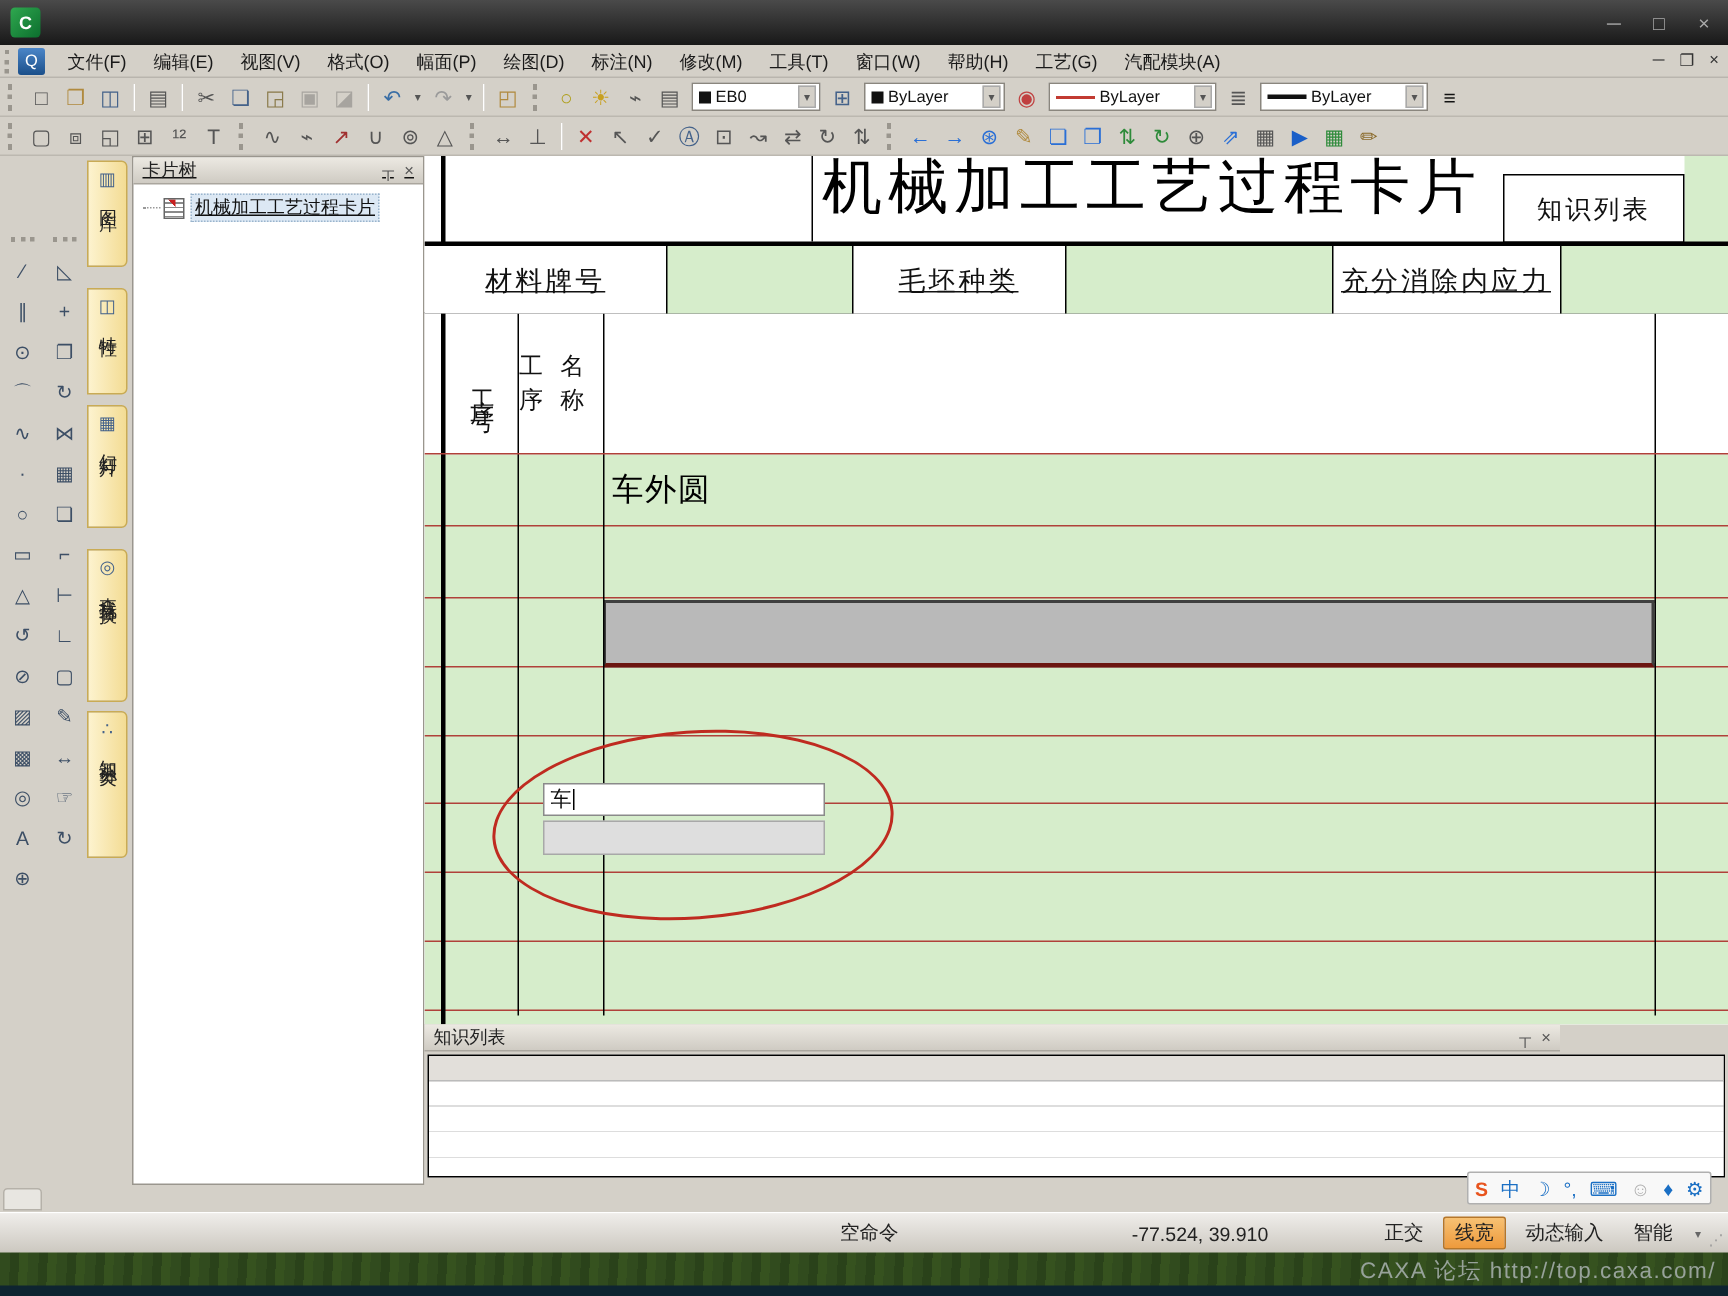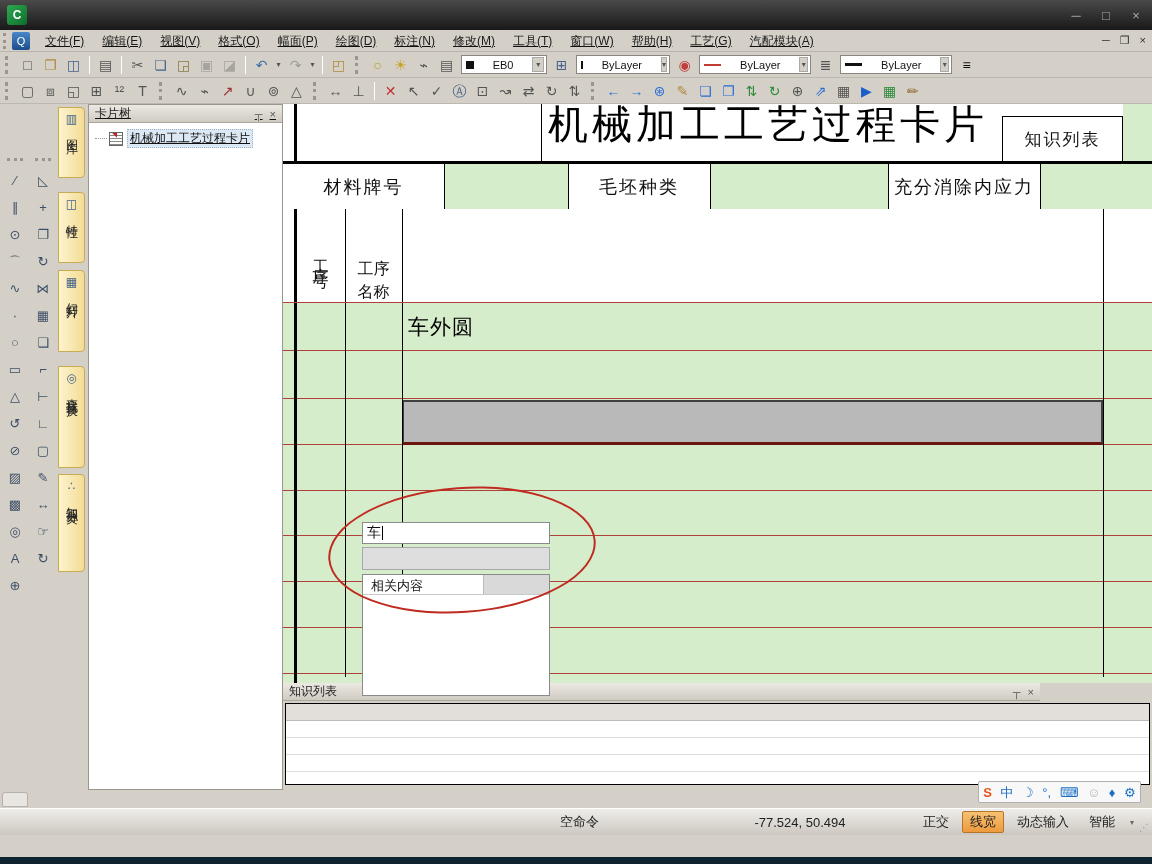--- a/index.html
+++ b/index.html
@@ -29,21 +29,21 @@
     border-bottom:1px solid #bcb8b0;display:flex;align-items:center;}
   #tb1{top:52px;} #tb2{top:78px;}
   .tgrip{width:6px;height:18px;border-left:3px dotted #9a968e;margin:0 5px;}
   .tsep{width:1px;height:18px;background:#a9a49c;border-right:1px solid #fff;margin:0 4px;}
   .tbtn{width:23px;height:22px;display:flex;align-items:center;justify-content:center;cursor:default;}
   .tbtn .gl{font-size:14px;line-height:1;}
   .tbtn.dis{opacity:.35;}
   .tdrop{width:11px;height:22px;font-size:8px;color:#555;display:flex;align-items:center;justify-content:center;}
   .tcombo{height:19px;background:#fff;border:1px solid #8a867e;display:flex;align-items:center;
     padding:0 2px 0 4px;margin:0 3px;font-size:11px;}
-  .tcombo .cval{flex:1;padding:0 19px;white-space:nowrap;}
+  .tcombo .cval{flex:1;padding:0 3px;white-space:nowrap;}
   .tcombo .carr{font-size:8px;color:#555;background:#d4d0c8;border:1px solid #aaa;width:12px;height:15px;
     display:flex;align-items:center;justify-content:center;}
   .sw.sq{width:8px;height:8px;background:#111;}
   .sw.redline{width:26px;height:2px;background:#c23b32;}
   .sw.blackline{width:26px;height:3px;background:#111;}
   
   .leftrail{position:absolute;left:0;top:104px;width:88px;height:686px;background:#d4d0c8;}
   .vcol{position:absolute;top:54px;display:flex;flex-direction:column;align-items:center;}
   #draw-col{left:3px;width:24px;} #mod-col{left:31px;width:24px;}
   .cgrip{width:16px;height:5px;border-top:3px dotted #9a968e;margin-bottom:4px;}
@@ -74,25 +74,25 @@
   .vline{position:absolute;width:1px;background:#000;}
   .hthick{position:absolute;left:0;top:57px;width:869px;height:3px;background:#000;}
   .cardtitle{position:absolute;left:250px;top:-7px;width:470px;text-align:center;
     font-size:40px;letter-spacing:4px;color:#000;font-weight:500;white-space:nowrap;}
   .prodcell{position:absolute;left:719px;top:12px;width:121px;height:46px;border:1px solid #000;
     background:#fff;display:flex;align-items:center;justify-content:center;font-size:17px;letter-spacing:2px;}
   .greencorner{position:absolute;left:840px;top:0;width:29px;height:58px;background:#d6edcb;}
   .inforow{position:absolute;left:0;top:60px;width:869px;height:45px;border-bottom:1px solid #000;}
   .iblk{position:absolute;top:0;height:45px;display:flex;align-items:center;justify-content:center;
     font-size:18px;letter-spacing:2px;}
-  .iblk.g{background:#d6edcb;} .iblk.w{background:#fff;}
+  .iblk.g{background:#d6edcb;} .iblk.w{background:#fff;text-decoration:underline;}
   .ivl{position:absolute;top:60px;height:45px;width:1px;background:#000;}
   .hdr-opno{position:absolute;left:18px;top:112px;width:38px;height:82px;display:flex;align-items:center;justify-content:center;
     writing-mode:vertical-rl;text-orientation:upright;font-size:16px;letter-spacing:7px;}
-  .hdr-opname{position:absolute;left:63px;top:105px;width:55px;height:94px;display:flex;flex-direction:column;
+  .hdr-opname{position:absolute;left:63px;top:105px;width:55px;height:94px;display:flex;flex-direction:row;
     align-items:center;justify-content:flex-end;font-size:16px;line-height:23px;}
   .hdr-content{position:absolute;left:119px;top:105px;width:701px;height:94px;display:flex;align-items:center;
     justify-content:center;font-size:19px;letter-spacing:18px;padding-left:18px;}
   .hdr-ws{position:absolute;left:821px;top:105px;width:48px;height:94px;display:flex;align-items:center;
     justify-content:center;font-size:17px;}
   .redline-under-hdr{position:absolute;left:0;top:198px;width:869px;height:1px;background:#b0413a;}
   .rowtext{position:absolute;left:125px;font-size:21px;letter-spacing:1px;color:#000;}
   .graycell{position:absolute;left:119px;top:296px;width:701px;height:45px;background:#b9b9b9;
     border:2px solid #3f3f3f;border-bottom:3px solid #6b1510;}
   
@@ -146,21 +146,21 @@
     <div class="wctrls" id="win-controls">
         <span>─</span>
         <span>□</span>
         <span>×</span>
       </div>
   </div>
 
   <div class="menubar">
     <span class="mgrip"></span>
     <span class="micon">Q</span>
-    <span id="menu-items" style="display:flex;text-decoration:underline;">
+    <span id="menu-items" style="display:flex;">
         <span class="menu-item">文件(F)</span>
         <span class="menu-item">编辑(E)</span>
         <span class="menu-item">视图(V)</span>
         <span class="menu-item">格式(O)</span>
         <span class="menu-item">幅面(P)</span>
         <span class="menu-item">绘图(D)</span>
         <span class="menu-item">标注(N)</span>
         <span class="menu-item">修改(M)</span>
         <span class="menu-item">工具(T)</span>
         <span class="menu-item">窗口(W)</span>
@@ -529,48 +529,45 @@
       <div class="khead"></div>
       <div class="krows"></div>
     </div>
   </div>
 
   <div class="popup-input">
     <span>车</span>
     <span class="caret"></span>
   </div>
   <div class="popup-graybar"></div>
-  <div class="popup-list">
-    <div class="plhead">
-      <span class="lh">相关内容</span>
-      <span class="rh"></span>
-    </div>
-  </div>
   <div class="ellipse"></div>
 
   <div class="imebar" id="ime-bar">
       <span style="color: rgb(232, 84, 30); font-weight: bold;">S</span>
       <span style="color: rgb(26, 111, 196);">中</span>
       <span style="color: rgb(26, 111, 196);">☽</span>
       <span style="color: rgb(26, 111, 196);">°,</span>
       <span style="color: rgb(26, 111, 196);">⌨</span>
       <span style="color: rgb(176, 176, 176);">☺</span>
       <span style="color: rgb(26, 111, 196);">♦</span>
       <span style="color: rgb(26, 111, 196);">⚙</span>
     </div>
 
   <div class="lefttab"></div>
   <div class="statusbar">
     <span class="sprompt">空命令</span>
-    <span class="scoords">-77.524, 50.494</span>
+    <span class="scoords">-77.524, 39.910</span>
     <span id="status-toggles">
         <span class="stoggle">正交</span>
         <span class="stoggle active">线宽</span>
         <span class="stoggle">动态输入</span>
         <span class="stoggle">智能</span>
       </span>
     <span class="sarr">▾</span>
     <span class="sgrip">⋰</span>
   </div>
 
+  <div class="desktop">
+    <span class="watermark">CAXA 论坛 http://top.caxa.com/</span>
+  </div>
   <div class="bottomstrip"></div>
 
 </div>
 
 </body></html>

